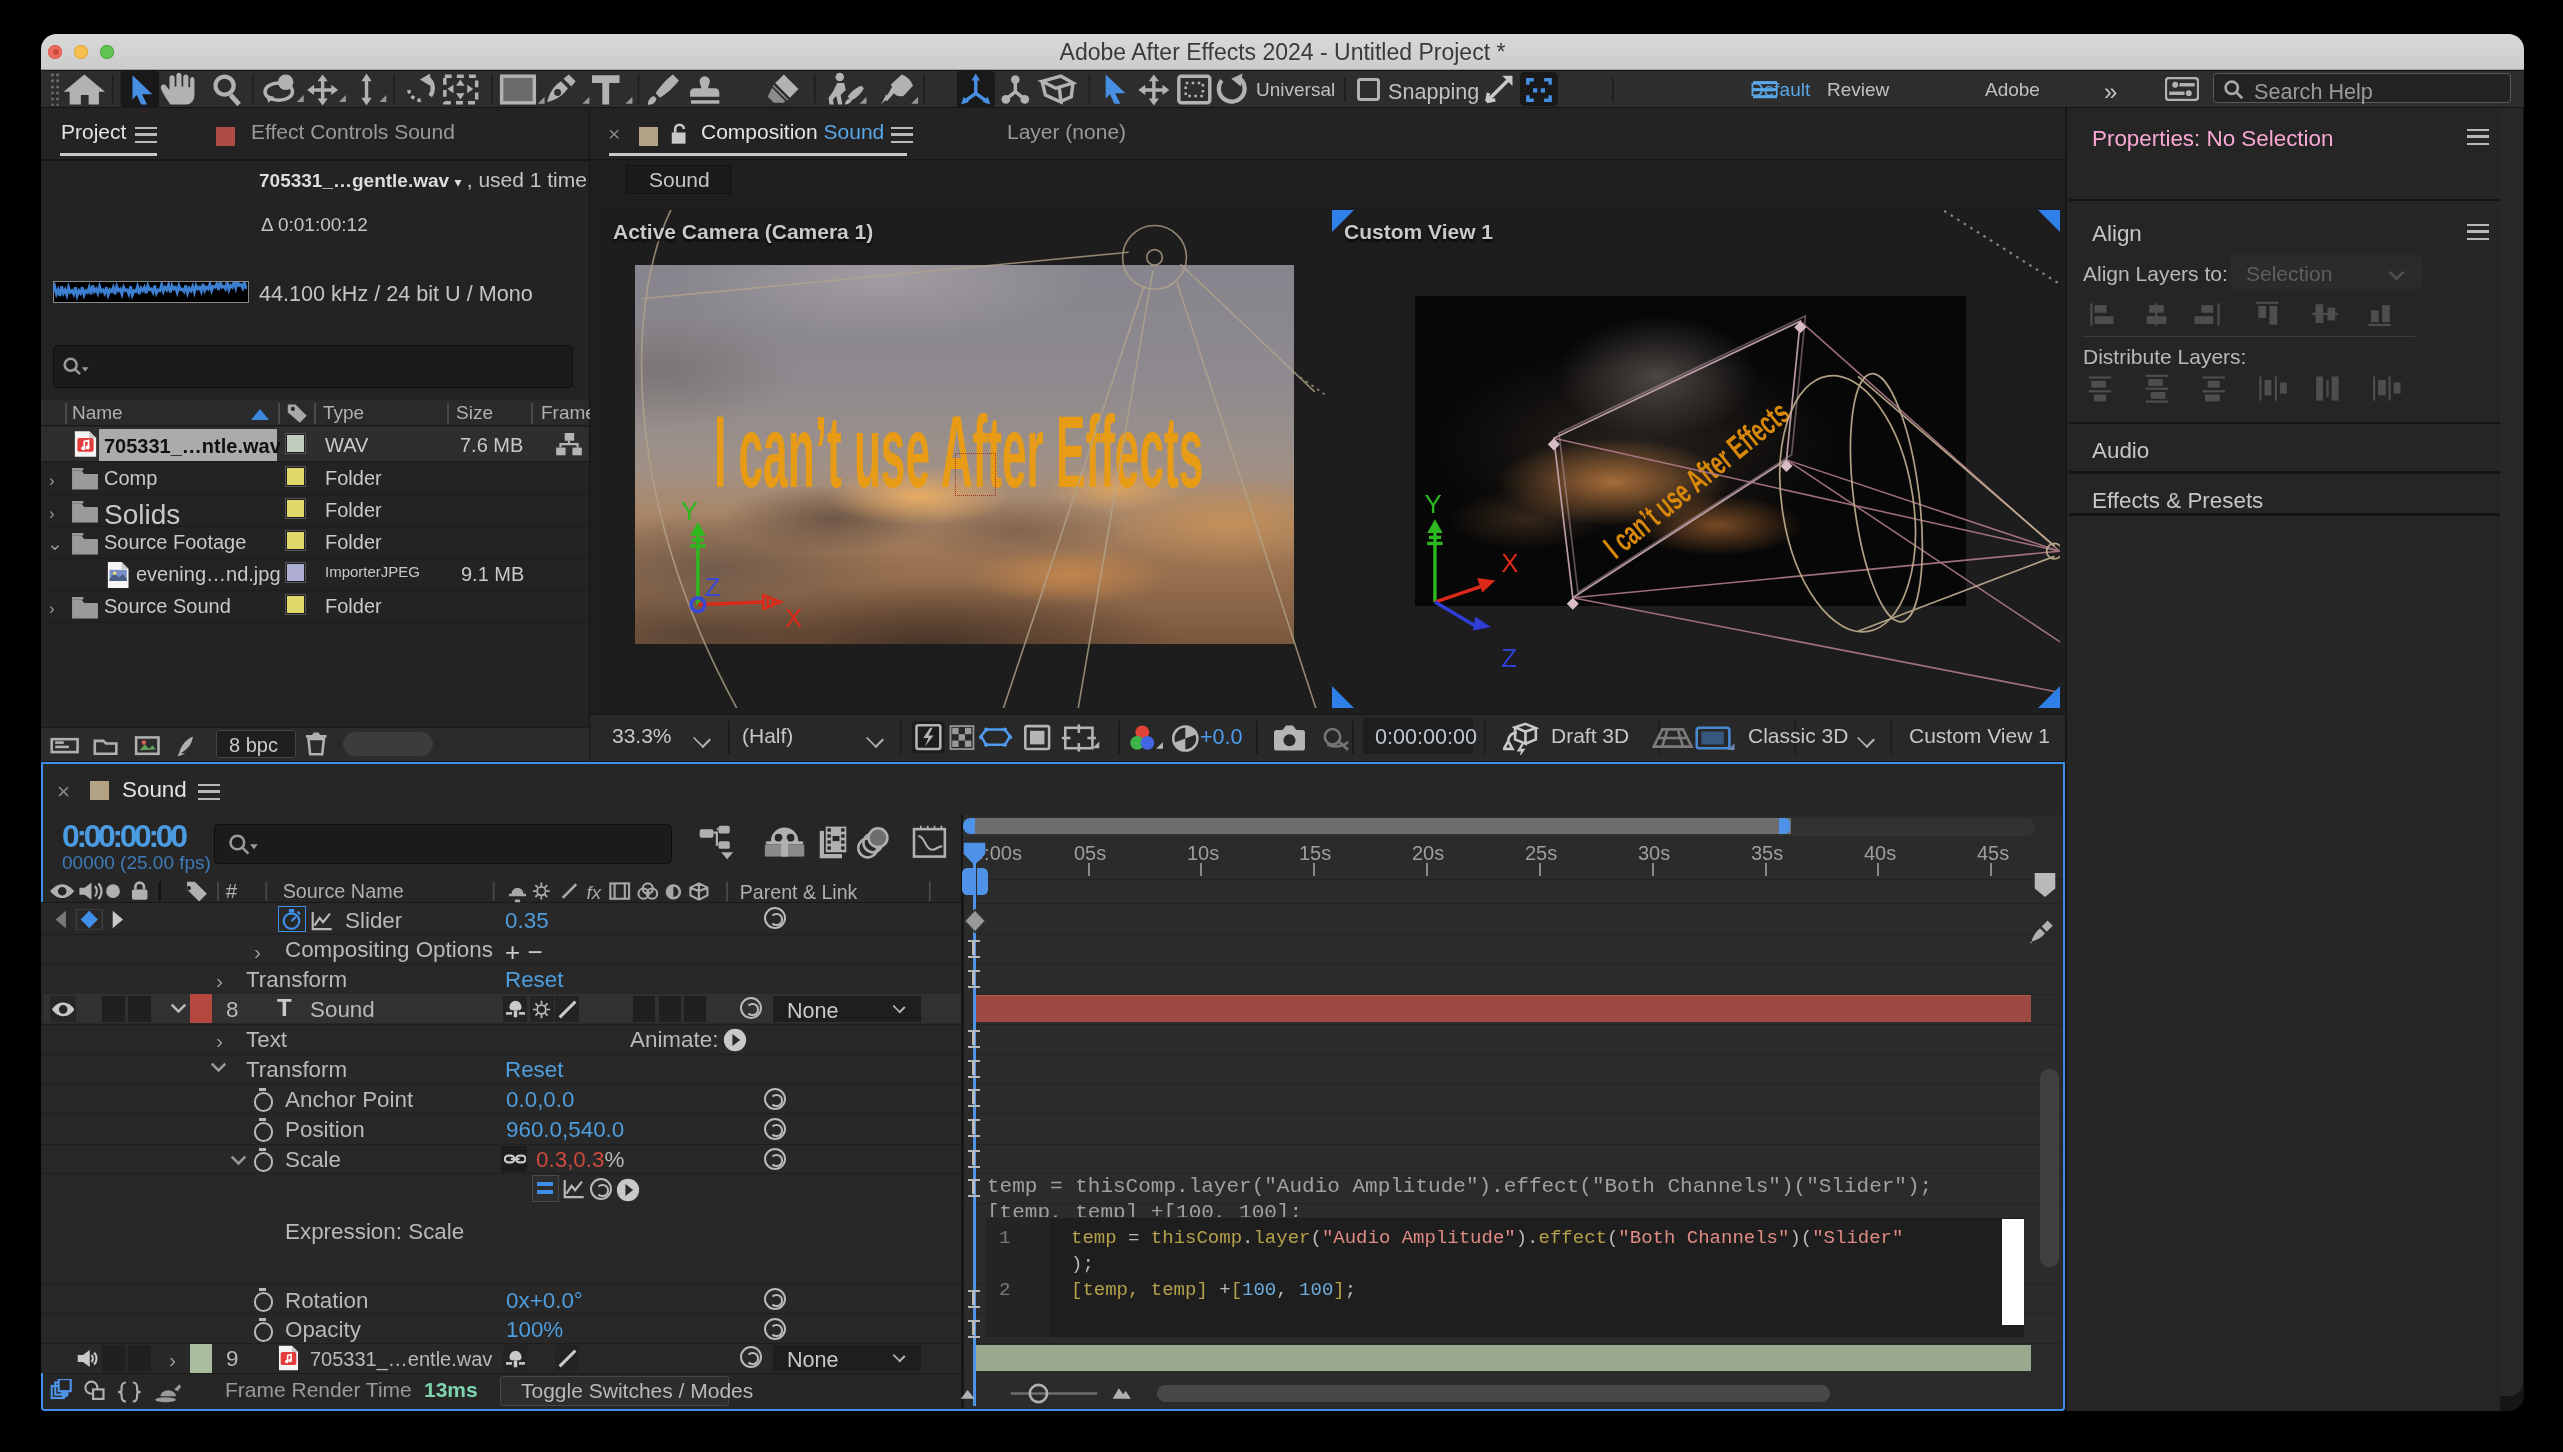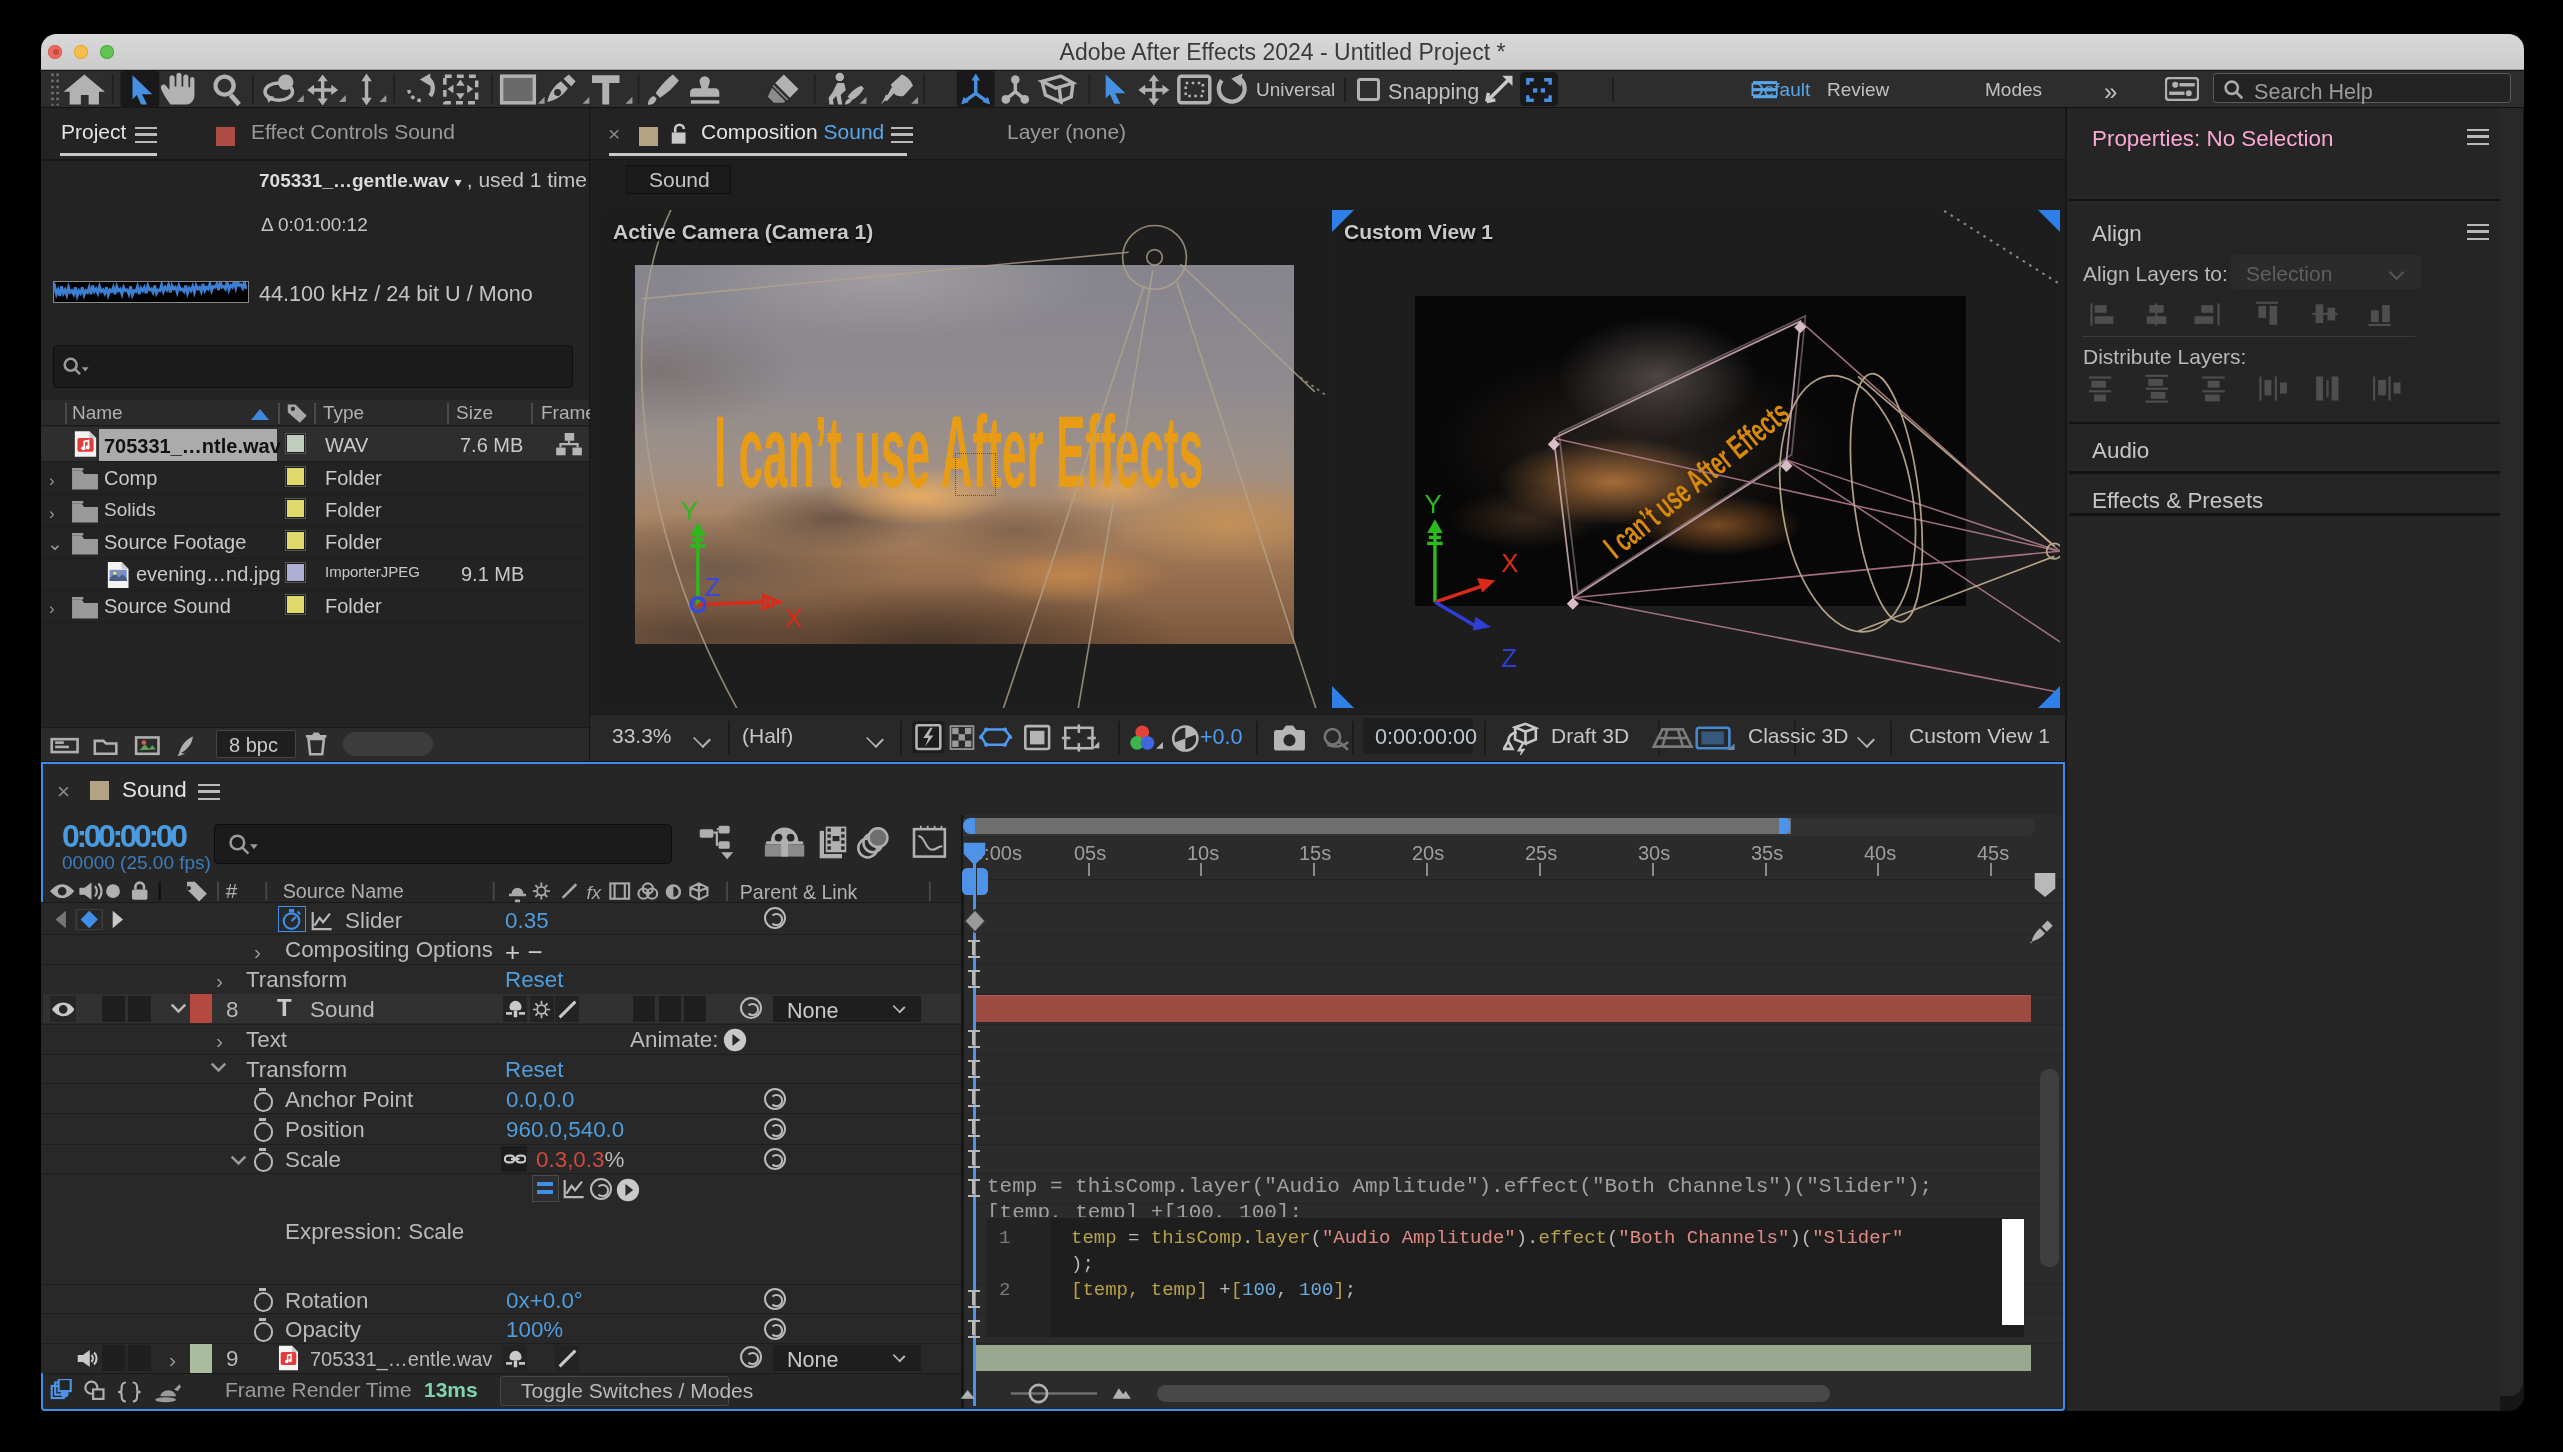--- a/index.html
+++ b/index.html
@@ -198,21 +198,21 @@
 <div class="tsep" style="left:1612px;"></div>
 <div class="tlabel blue" style="left:1707px;margin-left:43px;">Default</div>
 <svg class="abs" style="left:1753px;top:81px;" width="24" height="19" viewBox="0 0 28 22">
     <g fill="#59a7e8">
       <rect x="0" y="0" width="28" height="3.6"></rect>
       <rect x="0" y="8.2" width="28" height="3.6"></rect>
       <rect x="0" y="16.4" width="28" height="3.6"></rect>
     </g>
   </svg>
 <div class="tlabel" style="left:1827px;">Review</div>
-<div class="tlabel" style="left:1985px;">Modes</div>
+<div class="tlabel" style="left:1985px;">Adobe</div>
 <div class="tlabel" style="left:2104px;top:78px;font-size:24px;">»</div>
 <svg class="abs" style="left:2165px;top:77px;" width="34" height="24" viewBox="0 0 40 28">
 <rect x="1" y="1" width="38" height="26" rx="4" fill="none" stroke="#b2b2b2" stroke-width="3"></rect>
 <circle cx="12" cy="9" r="3.5" fill="#b2b2b2"></circle>
     <rect x="17" y="7" width="18" height="4" fill="#b2b2b2"></rect>
 <circle cx="28" cy="19" r="3.5" fill="#b2b2b2"></circle>
     <rect x="5" y="17" width="18" height="4" fill="#b2b2b2"></rect>
 </svg>
 <div class="abs" style="left:2213px;top:73px;width:298px;height:30px;background:#232323;border:1.7px solid #5a5a5a;border-radius:3.4px;"></div>
 <svg class="abs" style="left:2223px;top:79px;" width="21" height="21" viewBox="0 0 24 24">
@@ -293,21 +293,21 @@
 <div class="abs" style="left:104px;top:467px;font-size:20px;color:#c9c9c9;">Comp</div>
 <div class="abs" style="left:286px;top:467px;width:19px;height:19px;background:#e0d868;border:1.7px solid #1c1c1c;outline:0.9px solid #555;"></div>
 <div class="abs" style="left:325px;top:467px;font-size:20px;color:#c9c9c9;">Folder</div>
 <div class="prowline abs" style="left:41px;top:494px;"></div>
 
 <div class="abs" style="left:49px;top:504px;font-size:17px;color:#9a9a9a;">›</div>
 <svg class="abs" style="left:72px;top:501px;" width="26" height="21.6" viewBox="0 0 30 25">
     <path d="M0 3 h11 l3 4 h16 v18 h-30 Z" fill="#9a9a9a"></path>
     <rect x="0" y="0" width="13" height="3" fill="#9a9a9a"></rect>
   </svg>
-<div class="abs" style="left:104px;top:499px;font-size:19px;color:#c9c9c9;">Solids</div>
+<div class="abs" style="left:104px;top:499px;font-size:28px;color:#c9c9c9;">Solids</div>
 <div class="abs" style="left:286px;top:499px;width:19px;height:19px;background:#e0d868;border:1.7px solid #1c1c1c;outline:0.9px solid #555;"></div>
 <div class="abs" style="left:325px;top:499px;font-size:20px;color:#c9c9c9;">Folder</div>
 <div class="prowline abs" style="left:41px;top:526px;"></div>
 
 <div class="abs" style="left:47px;top:532px;font-size:19px;color:#9a9a9a;">⌄</div>
 <svg class="abs" style="left:72px;top:533px;" width="26" height="21.6" viewBox="0 0 30 25">
     <path d="M0 3 h11 l3 4 h16 v18 h-30 Z" fill="#9a9a9a"></path>
     <rect x="0" y="0" width="13" height="3" fill="#9a9a9a"></rect>
   </svg>
 <div class="abs" style="left:104px;top:531px;font-size:20px;color:#c9c9c9;">Source Footage</div>

